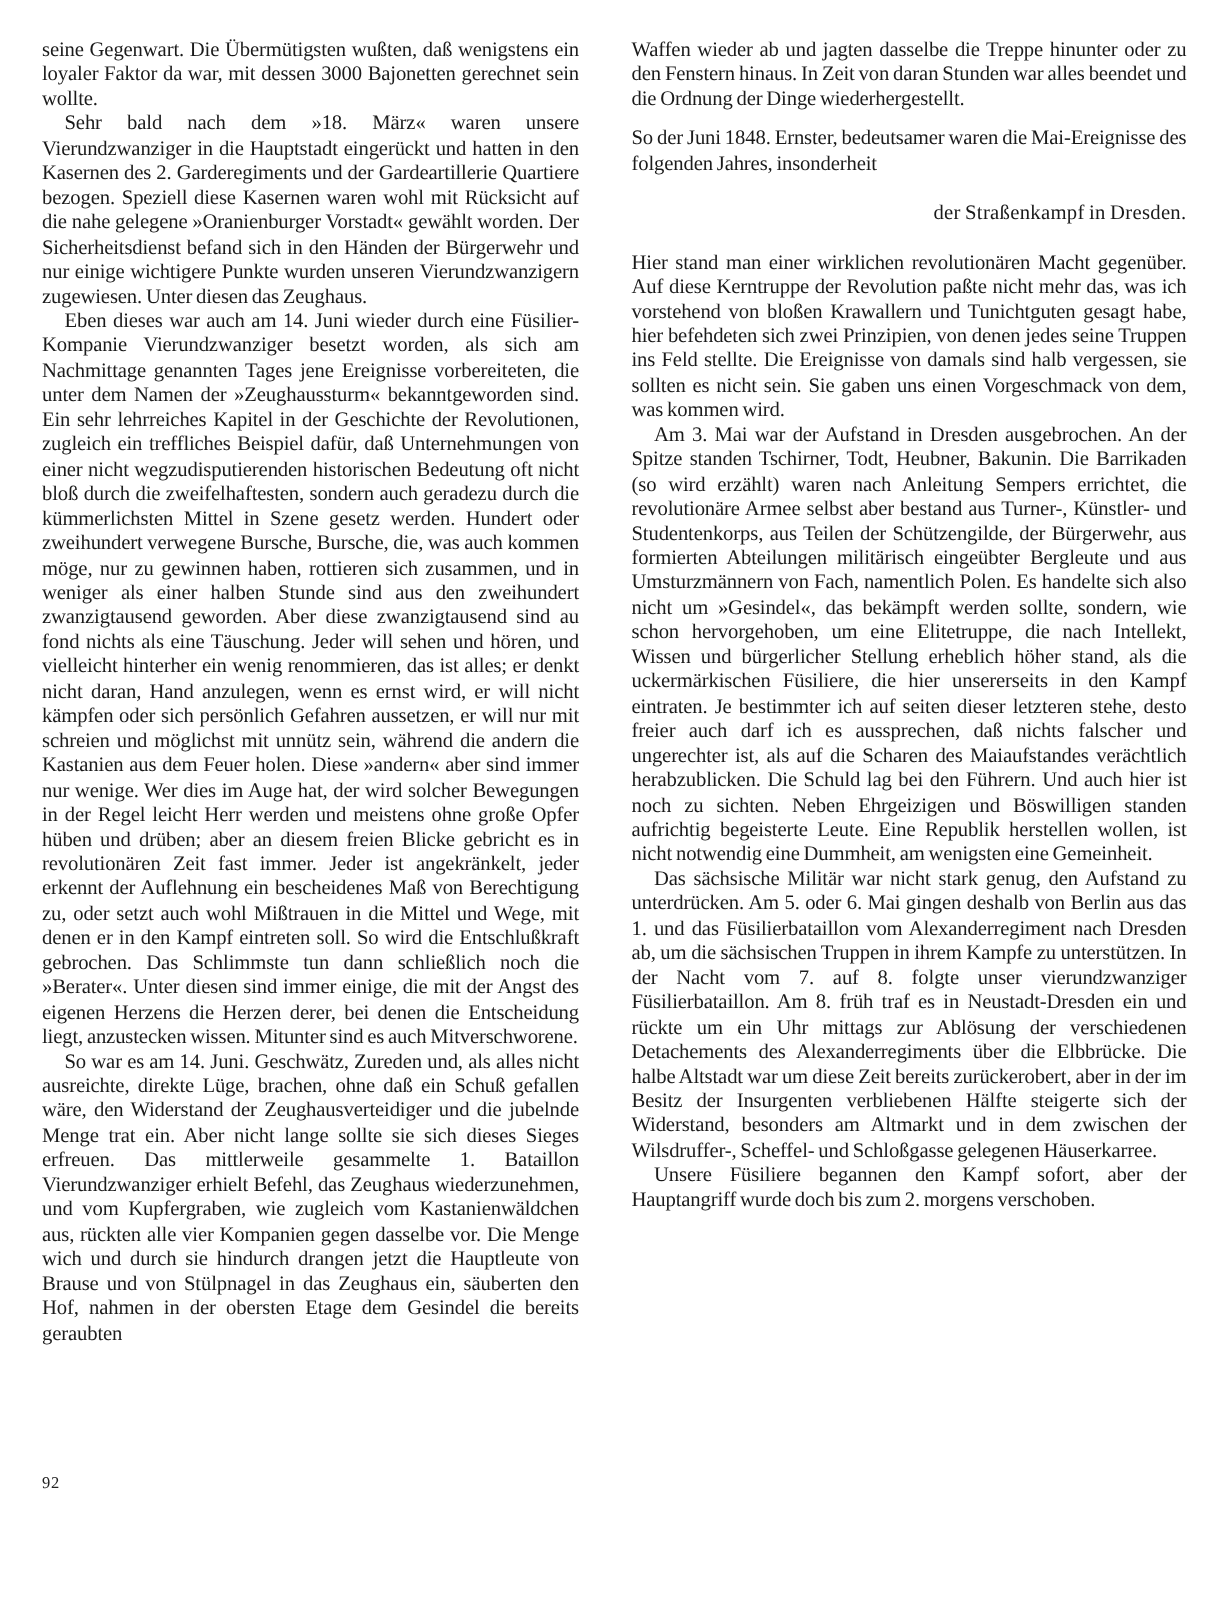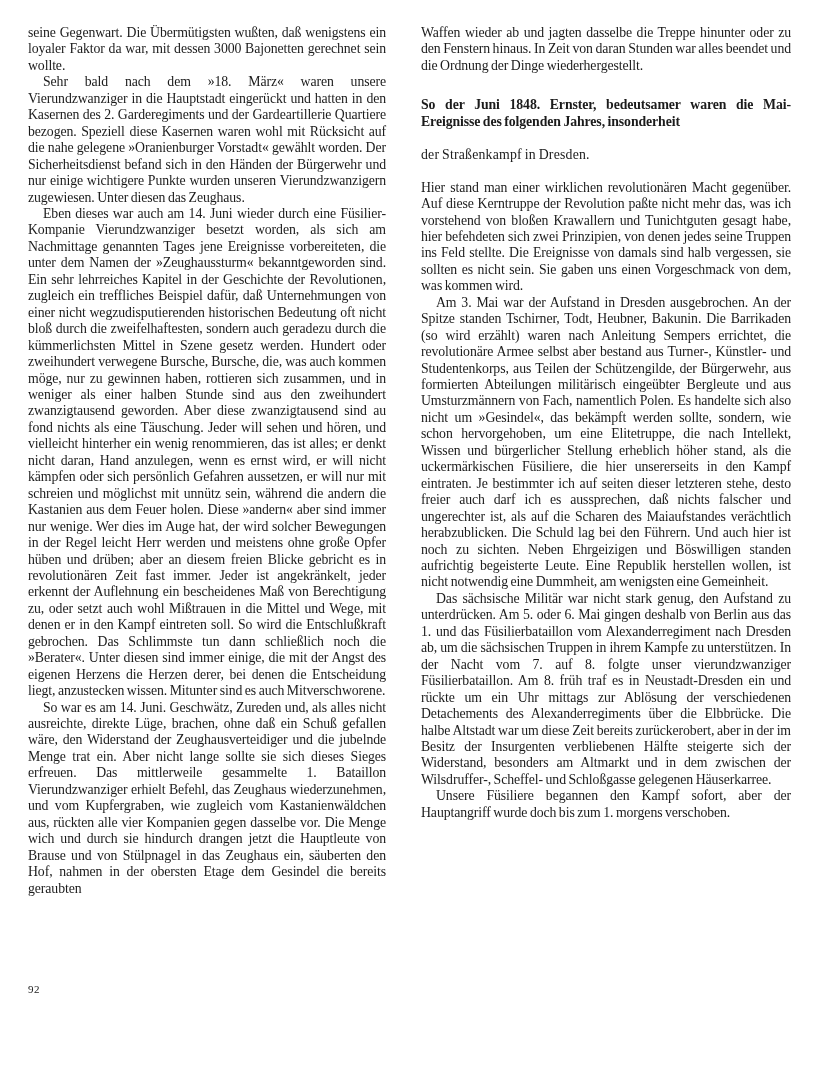--- a/index.html
+++ b/index.html
@@ -27,26 +27,26 @@
     line-height: 16.45px;
     letter-spacing: -0.1px;
     word-spacing: -0.8px;
     hyphens: auto;
     -webkit-hyphens: auto;
   }
   .col-left  { left: 28px;  width: 358px; }
   .col-right { left: 421px; width: 370px; }
   .para { margin: 0; padding: 0; }
   .para.indent { text-indent: 15px; }
-  .gap-before { margin-top: 23px; font-weight: bold; }
+  .gap-before { margin-top: 10px; }
   .section-heading {
     margin: 16.45px 0;
     font-size: 13.8px;
     font-weight: normal;
-    text-align: left;
+    text-align: right;
     text-indent: 0;
     letter-spacing: 0.2px;
   }
   .page-number {
     position: absolute;
     left: 28px;
     top: 983px;
     font-size: 11px;
     letter-spacing: 0.5px;
     color: #222222;
@@ -64,18 +64,18 @@
     <p class="para indent">So war es am 14. Juni. Geschwätz, Zureden und, als alles nicht ausreichte, direkte Lüge, brachen, ohne daß ein Schuß gefallen wäre, den Widerstand der Zeughausverteidiger und die jubelnde Menge trat ein. Aber nicht lange sollte sie sich dieses Sieges erfreuen. Das mittlerweile gesammelte 1. Bataillon Vierundzwanziger erhielt Befehl, das Zeughaus wiederzunehmen, und vom Kupfergraben, wie zugleich vom Kastanienwäldchen aus, rückten alle vier Kompanien gegen dasselbe vor. Die Menge wich und durch sie hindurch drangen jetzt die Hauptleute von Brause und von Stülpnagel in das Zeughaus ein, säuberten den Hof, nahmen in der obersten Etage dem Gesindel die bereits geraubten</p>
   </div>
 
   <div class="col col-right">
     <p class="para">Waffen wieder ab und jagten dasselbe die Treppe hinunter oder zu den Fenstern hinaus. In Zeit von daran Stunden war alles beendet und die Ordnung der Dinge wiederhergestellt.</p>
     <p class="para gap-before">So der Juni 1848. Ernster, bedeutsamer waren die Mai-Ereignisse des folgenden Jahres, insonderheit</p>
     <h2 class="section-heading">der Straßenkampf in Dresden.</h2>
     <p class="para">Hier stand man einer wirklichen revolutionären Macht gegenüber. Auf diese Kerntruppe der Revolution paßte nicht mehr das, was ich vorstehend von bloßen Krawallern und Tunichtguten gesagt habe, hier befehdeten sich zwei Prinzipien, von denen jedes seine Truppen ins Feld stellte. Die Ereignisse von damals sind halb vergessen, sie sollten es nicht sein. Sie gaben uns einen Vorgeschmack von dem, was kommen wird.</p>
     <p class="para indent">Am 3. Mai war der Aufstand in Dresden ausgebrochen. An der Spitze standen Tschirner, Todt, Heubner, Bakunin. Die Barrikaden (so wird erzählt) waren nach Anleitung Sempers errichtet, die revolutionäre Armee selbst aber bestand aus Turner-, Künstler- und Studentenkorps, aus Teilen der Schützengilde, der Bürgerwehr, aus formierten Abteilungen militärisch eingeübter Bergleute und aus Umsturzmännern von Fach, namentlich Polen. Es handelte sich also nicht um »Gesindel«, das bekämpft werden sollte, sondern, wie schon hervorgehoben, um eine Elitetruppe, die nach Intellekt, Wissen und bürgerlicher Stellung erheblich höher stand, als die uckermärkischen Füsiliere, die hier unsererseits in den Kampf eintraten. Je bestimmter ich auf seiten dieser letzteren stehe, desto freier auch darf ich es aussprechen, daß nichts falscher und ungerechter ist, als auf die Scharen des Maiaufstandes verächtlich herabzublicken. Die Schuld lag bei den Führern. Und auch hier ist noch zu sichten. Neben Ehrgeizigen und Böswilligen standen aufrichtig begeisterte Leute. Eine Republik herstellen wollen, ist nicht notwendig eine Dummheit, am wenigsten eine Gemeinheit.</p>
     <p class="para indent">Das sächsische Militär war nicht stark genug, den Aufstand zu unterdrücken. Am 5. oder 6. Mai gingen deshalb von Berlin aus das 1. und das Füsilierbataillon vom Alexanderregiment nach Dresden ab, um die sächsischen Truppen in ihrem Kampfe zu unterstützen. In der Nacht vom 7. auf 8. folgte unser vierundzwanziger Füsilierbataillon. Am 8. früh traf es in Neustadt-Dresden ein und rückte um ein Uhr mittags zur Ablösung der verschiedenen Detachements des Alexanderregiments über die Elbbrücke. Die halbe Altstadt war um diese Zeit bereits zurückerobert, aber in der im Besitz der Insurgenten verbliebenen Hälfte steigerte sich der Widerstand, besonders am Altmarkt und in dem zwischen der Wilsdruffer-, Scheffel- und Schloßgasse gelegenen Häuserkarree.</p>
-    <p class="para indent">Unsere Füsiliere begannen den Kampf sofort, aber der Hauptangriff wurde doch bis zum 1. morgens verschoben.</p>
+    <p class="para indent">Unsere Füsiliere begannen den Kampf sofort, aber der Hauptangriff wurde doch bis zum 2. morgens verschoben.</p>
   </div>
 
   <div class="page-number">92</div>
 
 </div>
 
 </body></html>

